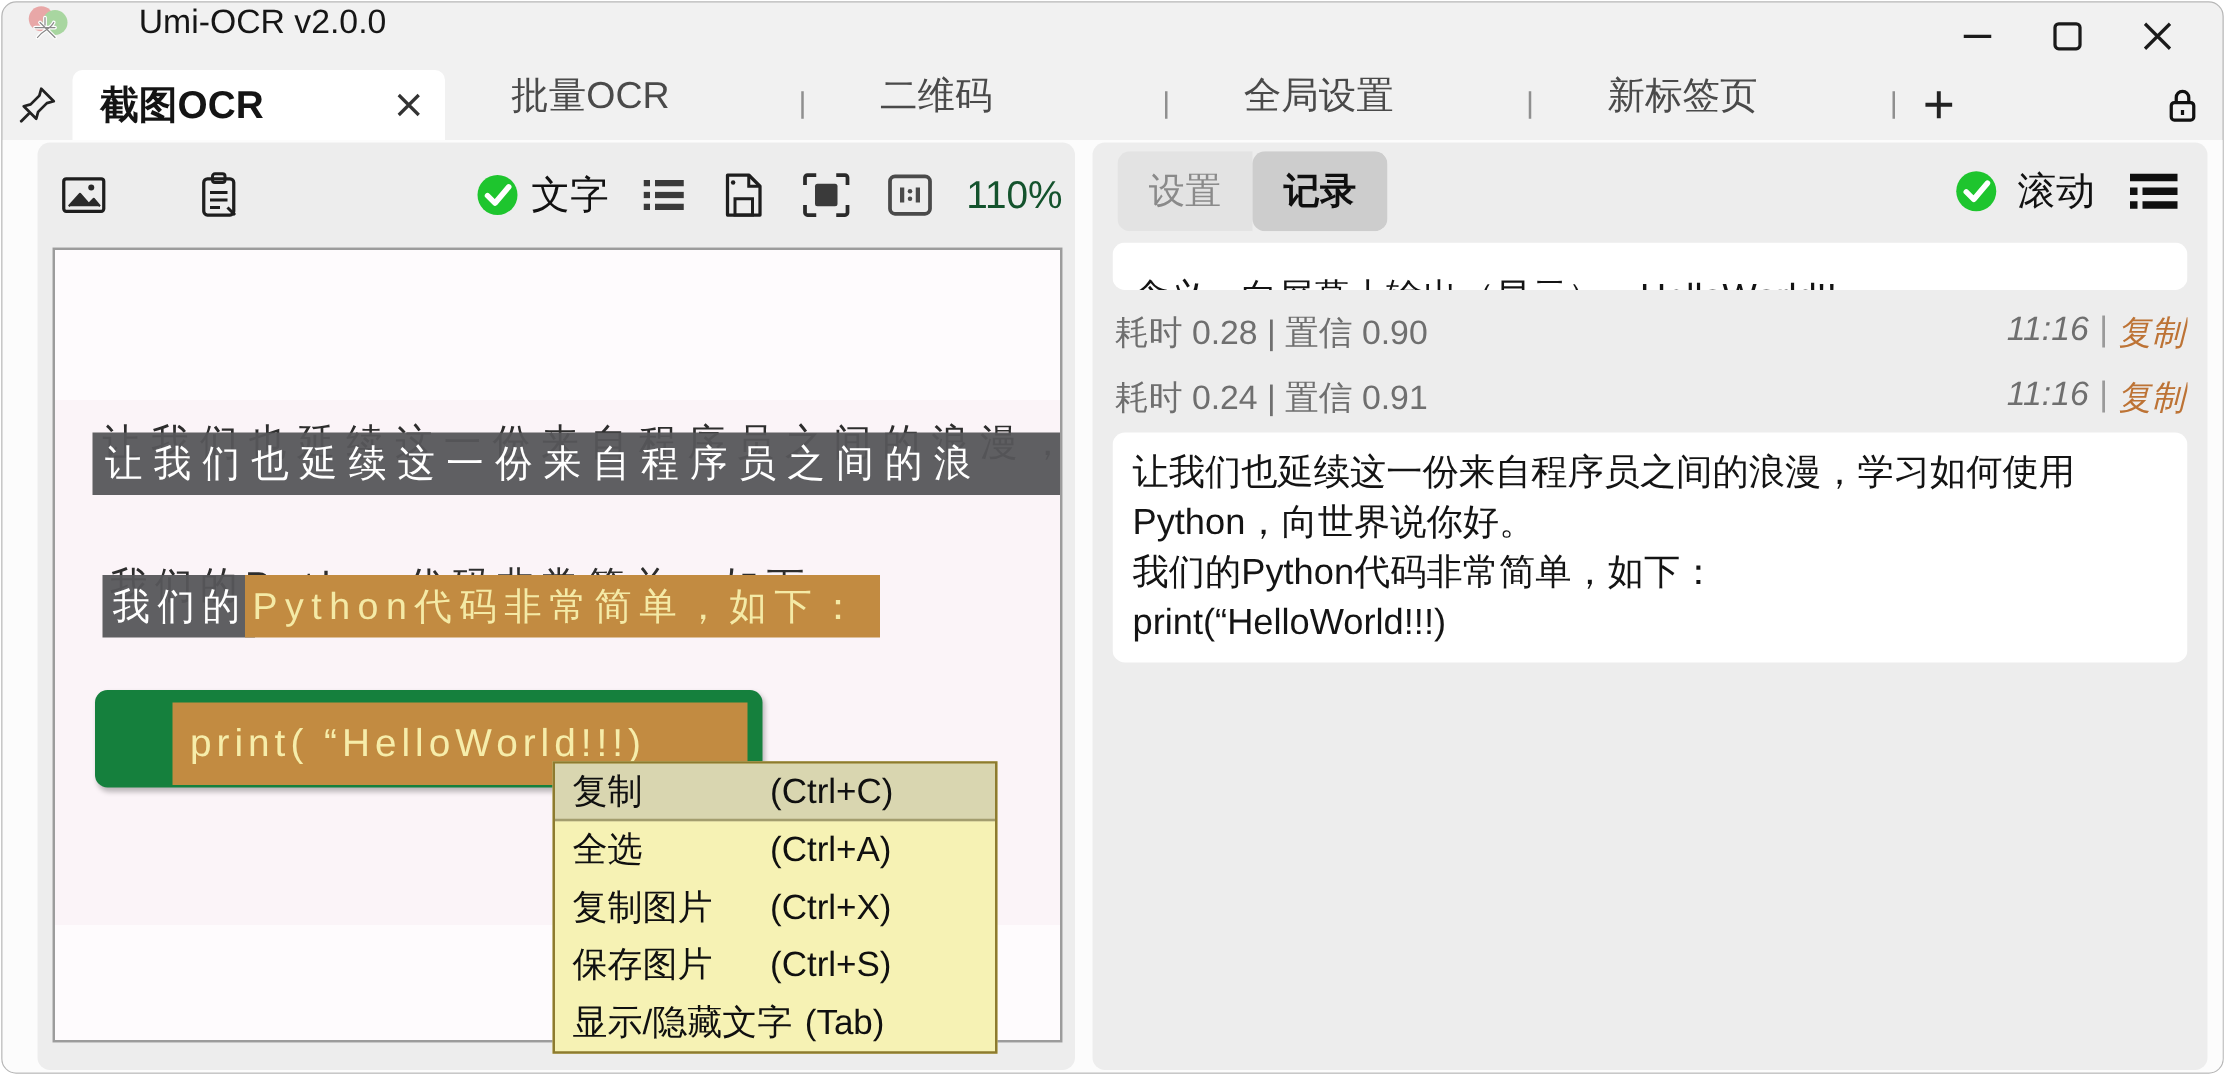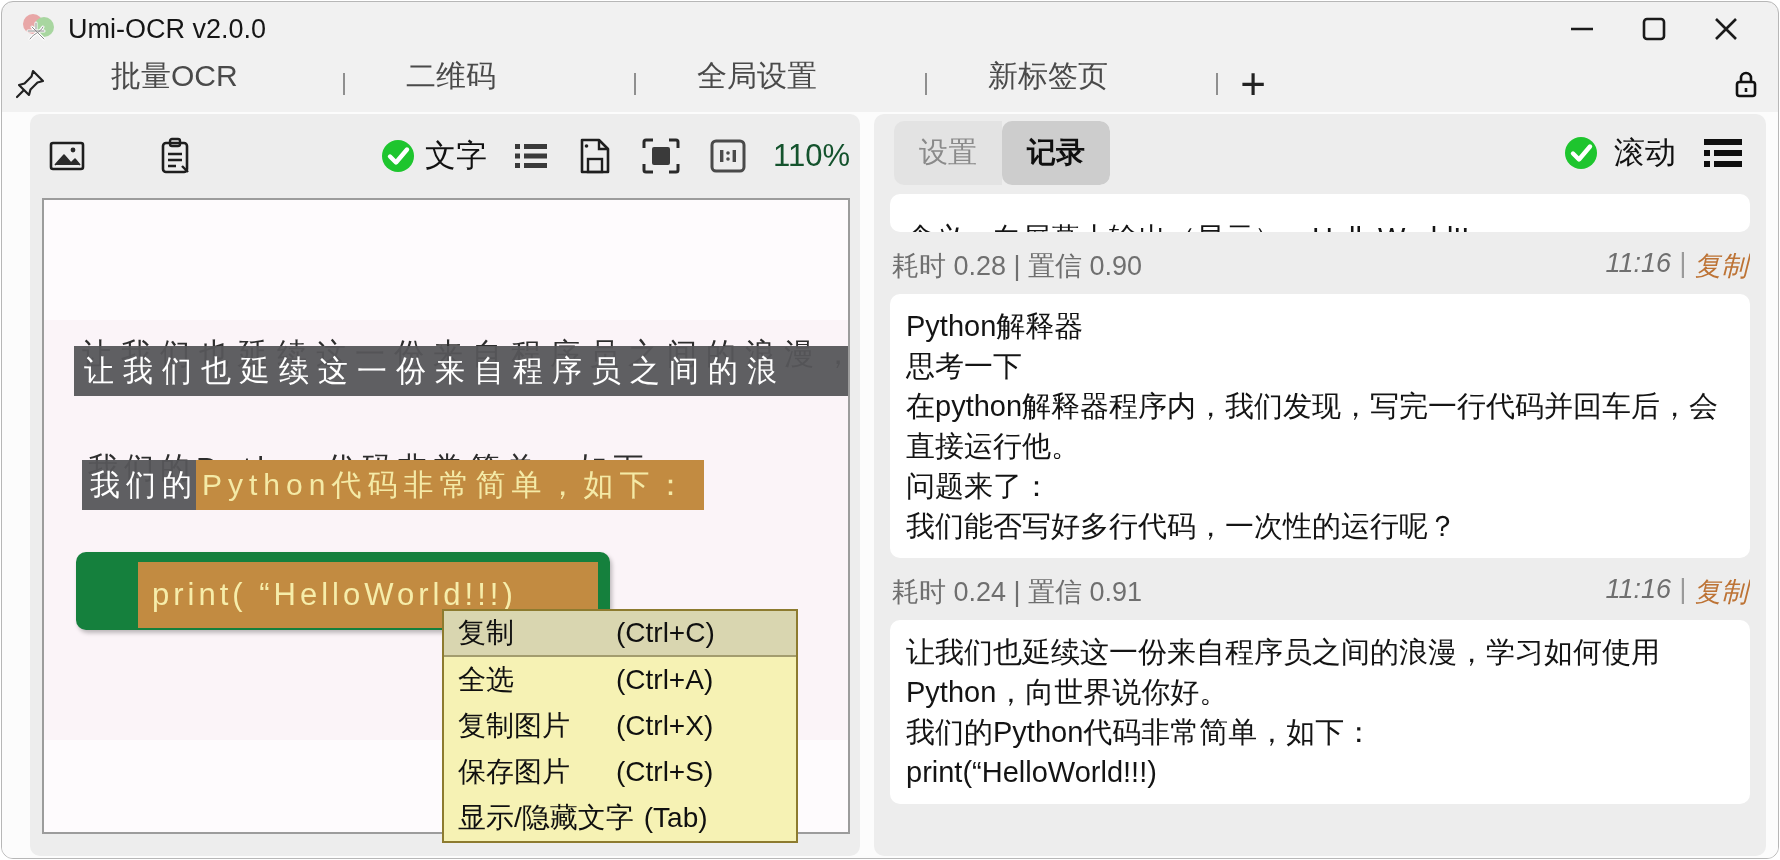--- a/index.html
+++ b/index.html
@@ -1,20 +1,20 @@
 <!DOCTYPE html>
 <html><head>
 <meta charset="utf-8">
 <style>
   html,body{margin:0;padding:0;width:1780px;height:860px;background:#ffffff;
     font-family:"Liberation Sans","DejaVu Sans",sans-serif;-webkit-font-smoothing:antialiased;}
   .window{position:absolute;left:1px;top:1px;width:1776px;height:856px;border:1px solid #b7b7b7;
     border-radius:12px;background:#f1f1f1;overflow:hidden;}
   
-  .titlebar{height:54px;display:flex;align-items:center;padding-left:18px;position:relative;}
+  .titlebar{height:54px;display:flex;padding-left:18px;position:relative;gap:43px;}
   .app-icon{width:36px;height:36px;position:relative;margin-right:12px;}
   .title-text{font-size:27px;color:#161616;}
   .win-controls{position:absolute;right:16px;top:4px;display:flex;}
   .win-btn{width:72px;height:46px;display:flex;align-items:center;justify-content:center;}
   
   .tabbar{height:56px;display:flex;align-items:stretch;position:relative;}
   .pin-slot{width:56px;display:flex;align-items:center;justify-content:center;}
   .tab-active{width:262px;background:#ffffff;border-radius:8px 8px 0 0;display:flex;align-items:center;
     padding:0 14px 0 22px;}
   .tab-active .lbl{font-size:31px;font-weight:bold;color:#141414;flex:1;}
@@ -106,20 +106,26 @@
     </div>
   </div>
 
   <div class="tabbar">
     <div class="pin-slot">
       <svg width="34" height="34" viewBox="0 0 34 34">
         <path d="M20 4 L30 14 L24.5 15.5 L17.5 22.5 L16 28 L6 18 L11.5 16.5 L18.5 9.5 Z" fill="none" stroke="#222" stroke-width="2.2" stroke-linejoin="round"></path>
         <path d="M10 24 L4 30" stroke="#222" stroke-width="2.2" stroke-linecap="round"></path>
       </svg>
     </div>
+    <div class="tab-active">
+      <span class="lbl">截图OCR</span>
+      <svg width="30" height="30" viewBox="0 0 30 30">
+        <path d="M7 7 L23 23 M23 7 L7 23" stroke="#333" stroke-width="2.6"></path>
+      </svg>
+    </div>
     <div class="tab tab-first">
       <span>批量OCR</span>
     </div>
     <div class="tab-sep"></div>
     <div class="tab">
       <span>二维码</span>
     </div>
     <div class="tab-sep"></div>
     <div class="tab">
       <span>全局设置</span>
@@ -270,25 +276,20 @@
         </div>
 
         <div class="rmeta">
           <span>耗时 0.28 | 置信 0.90</span>
           <span class="meta-right">
             <span>11:16</span>
             <span class="meta-sep">|</span>
             <span class="copy-link">复制</span>
           </span>
         </div>
-        <div class="rcard">Python解释器
-思考一下
-在python解释器程序内，我们发现，写完一行代码并回车后，会直接运行他。
-问题来了：
-我们能否写好多行代码，一次性的运行呢？</div>
 
         <div class="rmeta">
           <span>耗时 0.24 | 置信 0.91</span>
           <span class="meta-right">
             <span>11:16</span>
             <span class="meta-sep">|</span>
             <span class="copy-link">复制</span>
           </span>
         </div>
         <div class="rcard">让我们也延续这一份来自程序员之间的浪漫，学习如何使用Python，向世界说你好。

